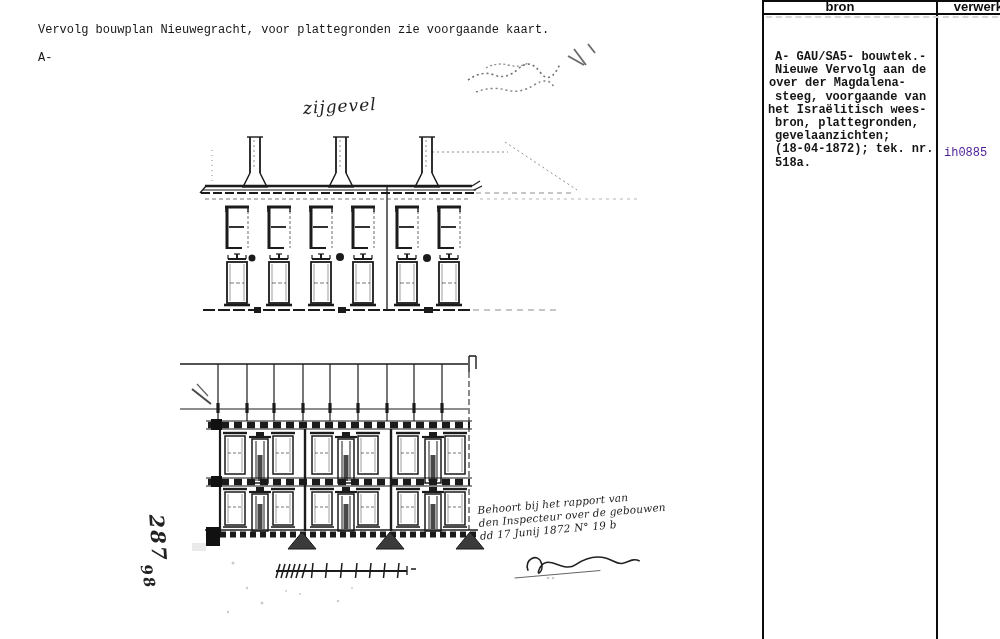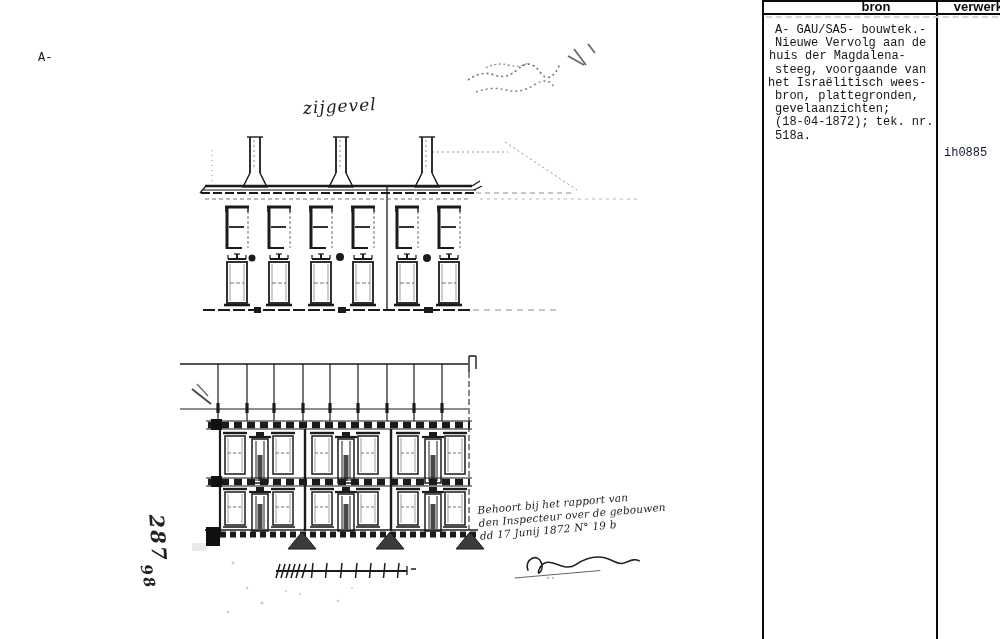--- a/index.html
+++ b/index.html
@@ -15,45 +15,46 @@
 
   
   .vline{position:absolute; top:0; bottom:0; width:2px; background:#0c0c0c;}
   .hline{position:absolute; height:2px; background:#0c0c0c;}
   .hdr{
     position:absolute; top:0; height:13px;
     font-family:"Liberation Sans","DejaVu Sans",sans-serif; font-weight:bold;
     font-size:13px; line-height:13px; text-align:center; color:#0c0c0c;
   }
   .smear{position:absolute; left:766px; top:16px; width:232px; border-top:2px dashed #d6d6d6;}
-  .bron-text{position:absolute; left:775px; top:24px; width:165px;}
+  .bron-text{position:absolute; left:775px; top:51px; width:165px;font-weight:bold;}
   .bron-text div{font-size:12px; line-height:13.2px; white-space:pre; color:#151515;}
   .bron-text div:nth-child(3){margin-left:-6px;}
   .bron-text div:nth-child(5){margin-left:-7px;}
-  .verwerkt-val{position:absolute; left:944px; top:146px; font-size:12px; color:#0f172a;}
+  .verwerkt-val{position:absolute; left:944px; top:146px; font-size:12px; color:#4c1d95;}
 
   
   .hand{font-family:"DejaVu Serif","Liberation Serif",serif; font-style:italic; color:#222;}
   .signature{
     position:absolute; left:477px; top:504px; width:175px;
     transform:rotate(-5deg); transform-origin:left top;
     font-size:10.5px; line-height:13px; letter-spacing:0.2px;
   }
   .signature .sig-line{white-space:nowrap;}
   .margin-num{position:absolute; font-weight:bold; letter-spacing:2px;}
   .num-top{left:128px; top:526px; width:60px; font-size:20px; transform:rotate(86deg); text-align:center;}
   .num-bottom{left:128px; top:568px; width:40px; font-size:15px; transform:rotate(78deg); text-align:center;}
 
   svg.draw{position:absolute; left:130px; top:35px;}
 </style>
 </head>
 <body>
 
 <div class="page">
 
+  <div class="tw note">Vervolg bouwplan Nieuwegracht, voor plattegronden zie voorgaande kaart.</div>
   <div class="tw marker">A-</div>
 
   <svg class="draw" width="580" height="590" viewBox="130 35 580 590">
     <defs>
       <g id="winA" stroke="#1b1b1b" fill="none">
         <path d="M0,2 H24" stroke-width="3"></path>
         <path d="M1,2 V7 M23,2 V7" stroke-width="1.4"></path>
         <path d="M2,2 V44" stroke-width="3"></path>
         <path d="M4,22 H19" stroke-width="1.8"></path>
         <path d="M3,43 H17" stroke-width="2"></path>
@@ -260,27 +261,27 @@
 
   <div class="hand margin-num num-top">287</div>
   <div class="hand margin-num num-bottom">98</div>
 
   <div class="hline" style="left:762px; width:238px; top:0;"></div>
   <div class="vline" style="left:762px;"></div>
   <div class="vline" style="left:936px;"></div>
   <div class="hline" style="left:762px; width:238px; top:13px;"></div>
   <div class="smear"></div>
 
-  <div class="hdr" style="left:804px; width:144px;">bron</div>
+  <div class="hdr" style="left:768px; width:144px;">bron</div>
   <div class="hdr" style="left:938px; width:85px;">verwerkt</div>
 
   <div class="bron-text">
     <div>A- GAU/SA5- bouwtek.-</div>
     <div>Nieuwe Vervolg aan de</div>
-    <div>huis der Magdalena-</div>
+    <div>over der Magdalena-</div>
     <div>steeg, voorgaande van</div>
     <div>het Israëlitisch wees-</div>
     <div>bron, plattegronden,</div>
     <div>gevelaanzichten;</div>
     <div>(18-04-1872); tek. nr.</div>
     <div>518a.</div>
   </div>
 
   <div class="verwerkt-val">ih0885</div>
 </div>

